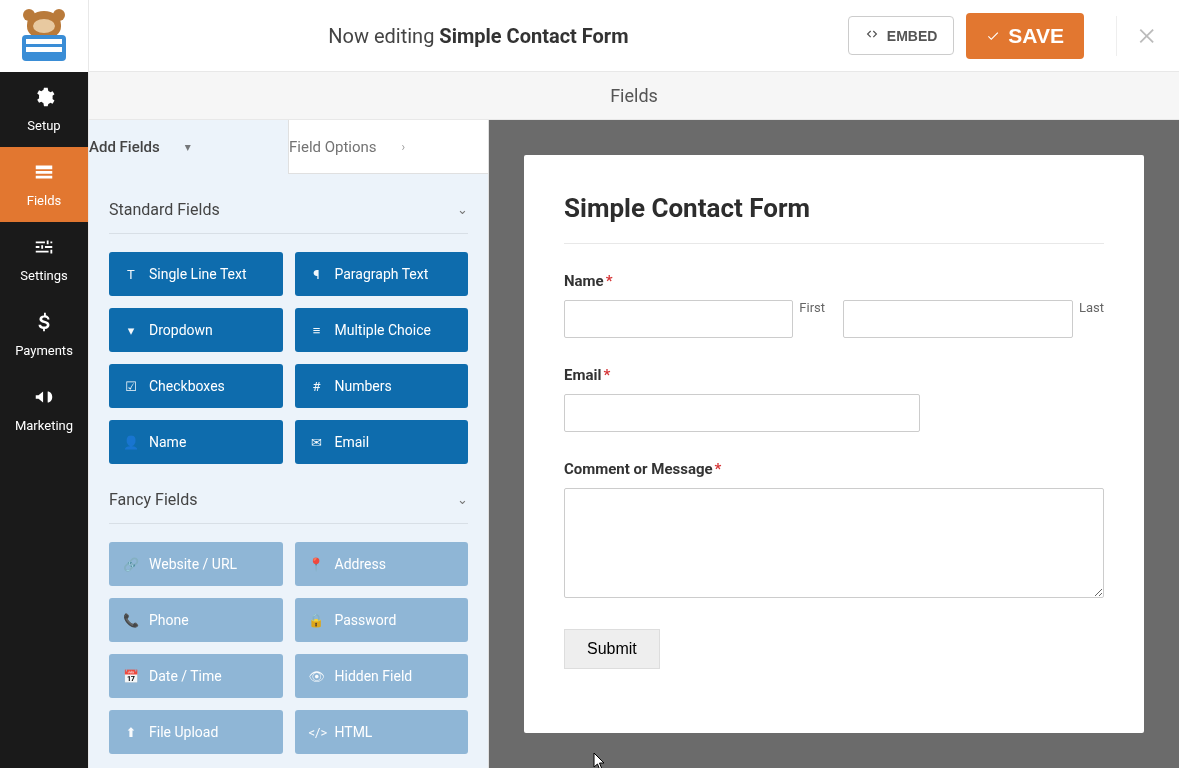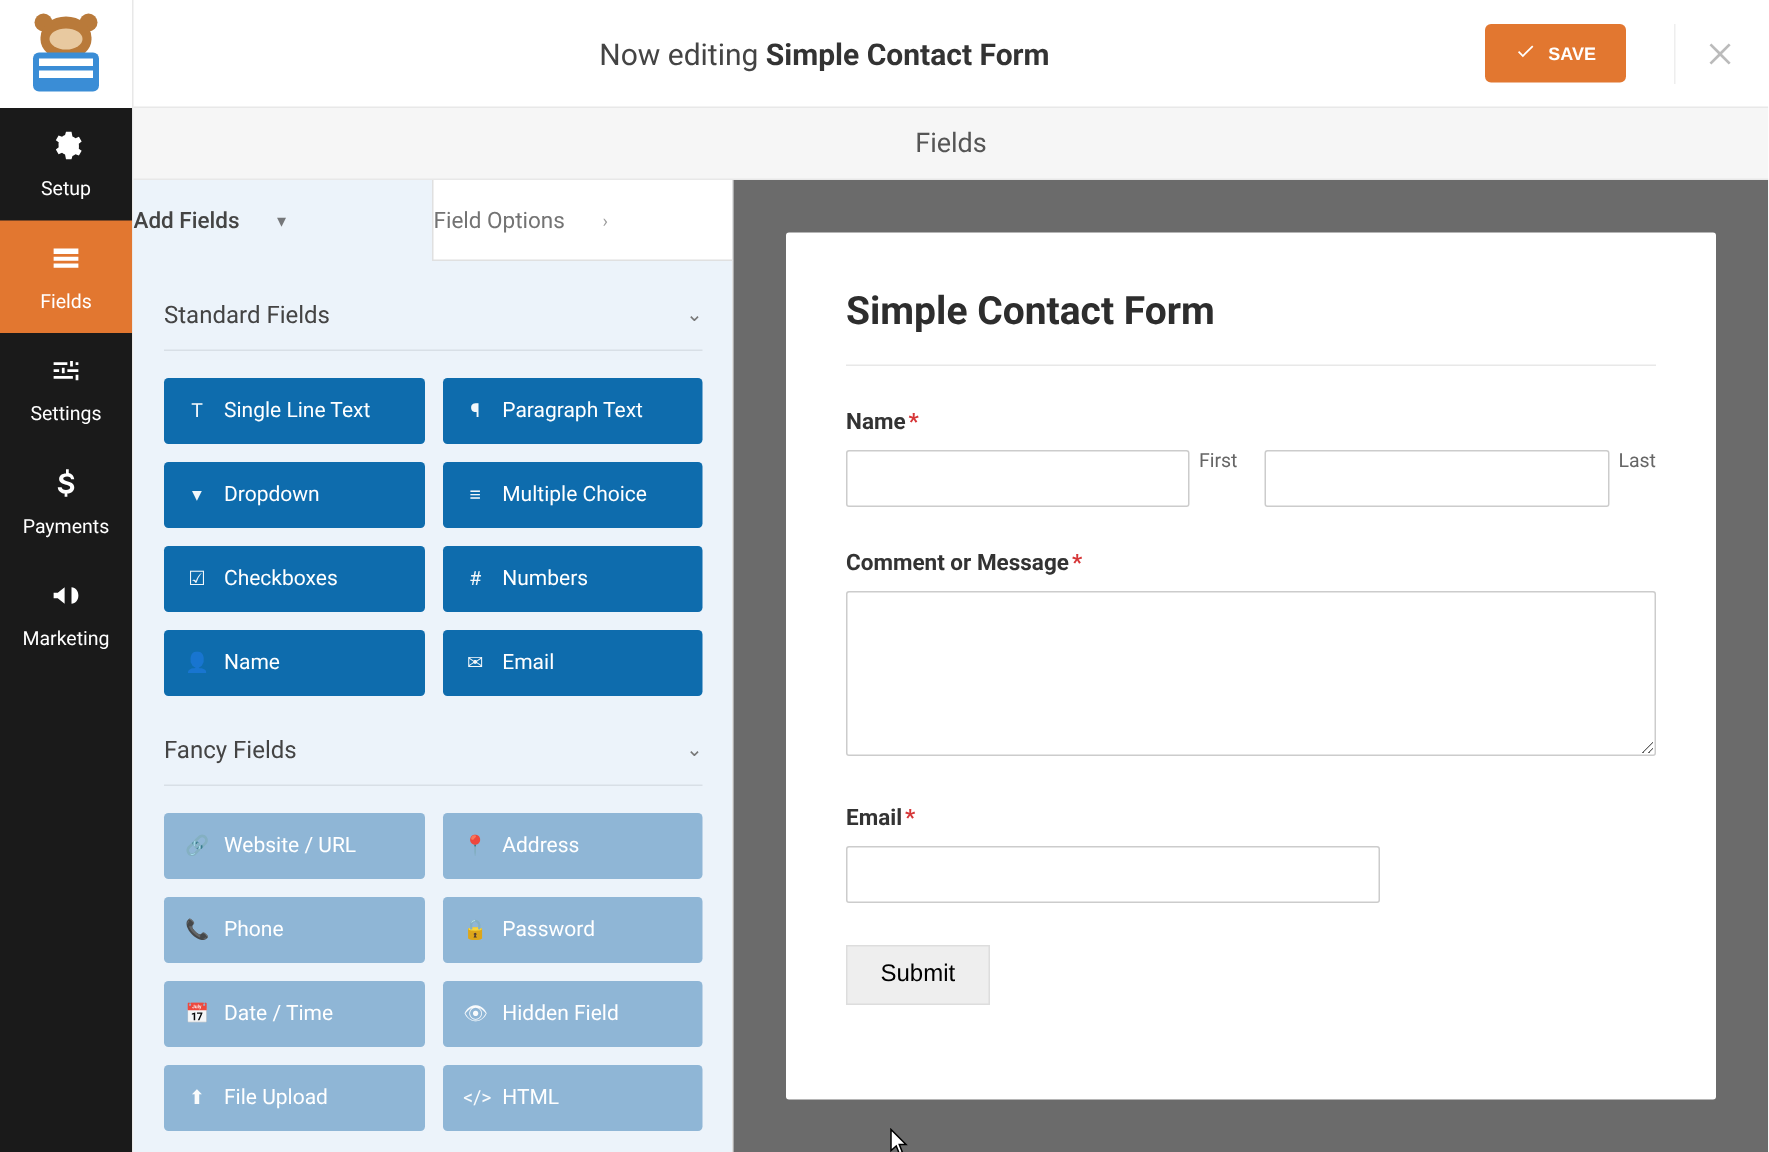--- a/index.html
+++ b/index.html
@@ -16,21 +16,21 @@
 .vnav-item .lbl { font-size: 13px; }
 
 
 .main { flex: 1; display: flex; flex-direction: column; border-left: 1px solid #e8e8e8; }
 .topbar { height: 72px; border-bottom: 1px solid #e8e8e8; display: flex; align-items: center; padding: 12px 20px; position: relative; }
 .topbar .title { flex: 1; text-align: center; font-size: 20px; color: #444; }
 .topbar .title .pre { font-weight: 400; }
 .topbar .title .name { font-weight: 700; color: #333; }
 .topbar .actions { display: flex; align-items: center; gap: 12px; }
 .btn-embed { border: 1px solid #ccc; background: #fff; color: #555; padding: 10px 16px; border-radius: 4px; font-size: 14px; font-weight: 600; cursor: pointer; display: inline-flex; align-items: center; gap: 8px; }
-.btn-save { background: #e27730; color: #fff; border: none; padding: 11px 20px; border-radius: 4px; font-size: 12px; font-weight: 700; cursor: pointer; display: inline-flex; align-items: center; gap: 8px; }
+.btn-save { background: #e27730; color: #fff; border: none; padding: 11px 20px; border-radius: 4px; font-size: 21px; font-weight: 700; cursor: pointer; display: inline-flex; align-items: center; gap: 8px; }
 .close-x { color: #bbb; font-size: 28px; margin-left: 20px; cursor: pointer; padding-left: 20px; border-left: 1px solid #eee; height: 40px; display: flex; align-items: center; }
 
 
 .section-head { height: 48px; background: #f6f6f6; border-bottom: 1px solid #e8e8e8; display: flex; align-items: center; justify-content: center; font-size: 18px; color: #555; }
 
 
 .body { flex: 1; display: flex; overflow: hidden; }
 
 
 .fields-panel { width: 400px; background: #ecf3fa; display: flex; flex-direction: column; border-right: 1px solid #e0e0e0; }
@@ -137,20 +137,26 @@
       <span class="lbl">Marketing</span>
     </div>
   </div>
 
   <div class="main">
     <div class="topbar">
       <div class="title">
         <span class="pre">Now editing </span><span class="name">Simple Contact Form</span>
       </div>
       <div class="actions">
+        <button class="btn-embed">
+          <span><svg class="i" viewBox="0 0 24 24">
+                <path d="M9 6 3 12l6 6 1.5-1.5L6 12l4.5-4.5zM15 6l6 6-6 6-1.5-1.5L18 12l-4.5-4.5z"></path>
+              </svg></span>
+          <span>EMBED</span>
+        </button>
         <button class="btn-save">
           <span><svg class="i" viewBox="0 0 24 24">
                 <path d="M9 16.2 4.8 12 3.4 13.4 9 19l12-12-1.4-1.4z"></path>
               </svg></span>
           <span>SAVE</span>
         </button>
         <span class="close-x">
           <svg viewBox="0 0 24 24" width="22" height="22" fill="currentColor">
               <path d="M18.3 5.7 12 12l6.3 6.3-1.4 1.4L10.6 13.4 4.3 19.7 2.9 18.3 9.2 12 2.9 5.7 4.3 4.3l6.3 6.3 6.3-6.3z"></path>
             </svg>
@@ -271,30 +277,30 @@
               </div>
               <div class="name-col">
                 <input class="inp" type="text" style="">
                 <span class="sublabel">Last</span>
               </div>
             </div>
           </div>
 
           <div class="form-field">
             <label class="form-label">
+              <span>Email</span><span class="req">*</span>
+            </label>
+            <input class="inp" type="text" style="width: 66%;">
+          </div>
+
+          <div class="form-field">
+            <label class="form-label">
               <span>Comment or Message</span><span class="req">*</span>
             </label>
             <textarea class="txta" style=""></textarea>
-          </div>
-
-          <div class="form-field">
-            <label class="form-label">
-              <span>Email</span><span class="req">*</span>
-            </label>
-            <input class="inp" type="text" style="width: 66%;">
           </div>
 
           <button class="btn-submit">Submit</button>
         </div>
       </div>
     </div>
   </div>
 </div>
 
 <div class="cursor">

